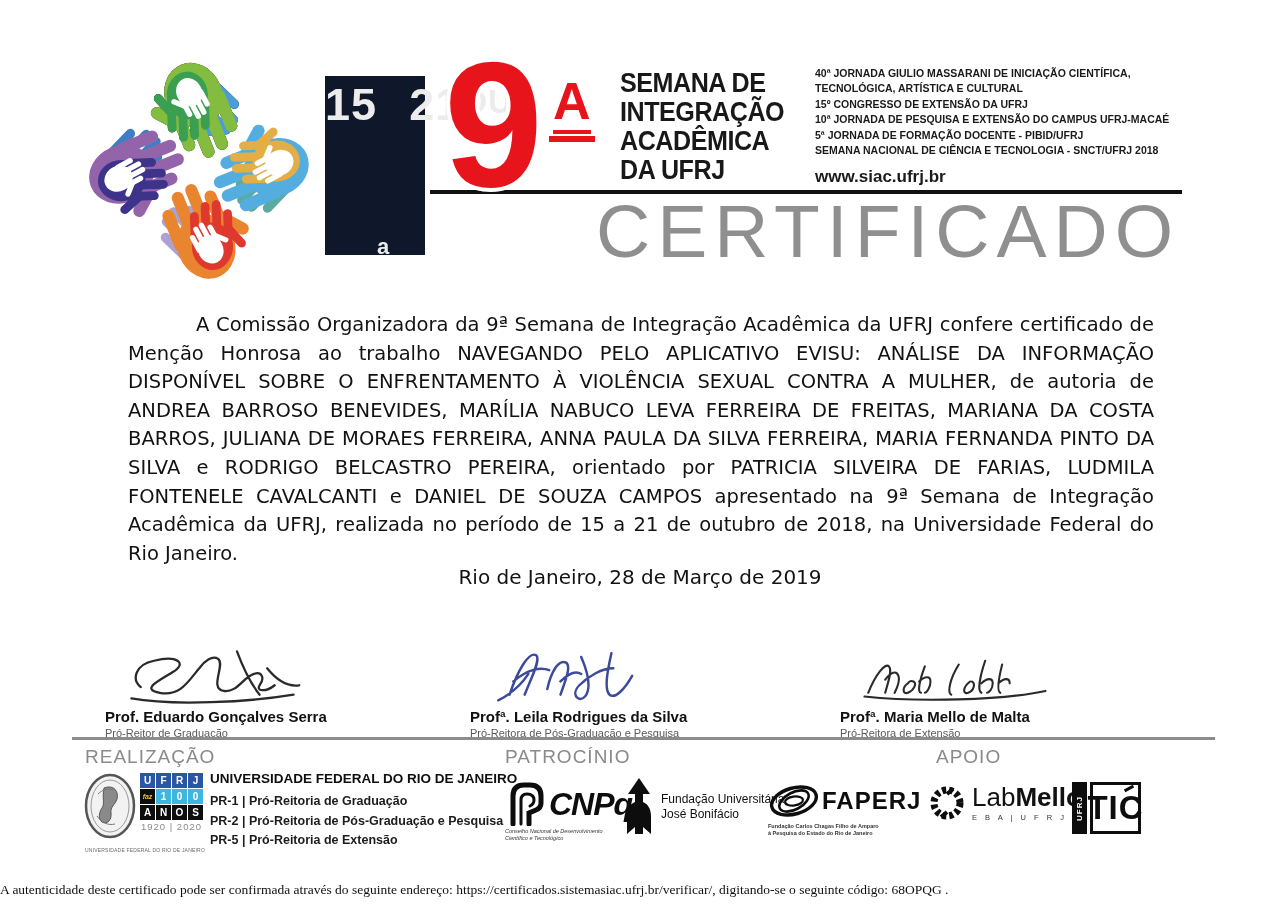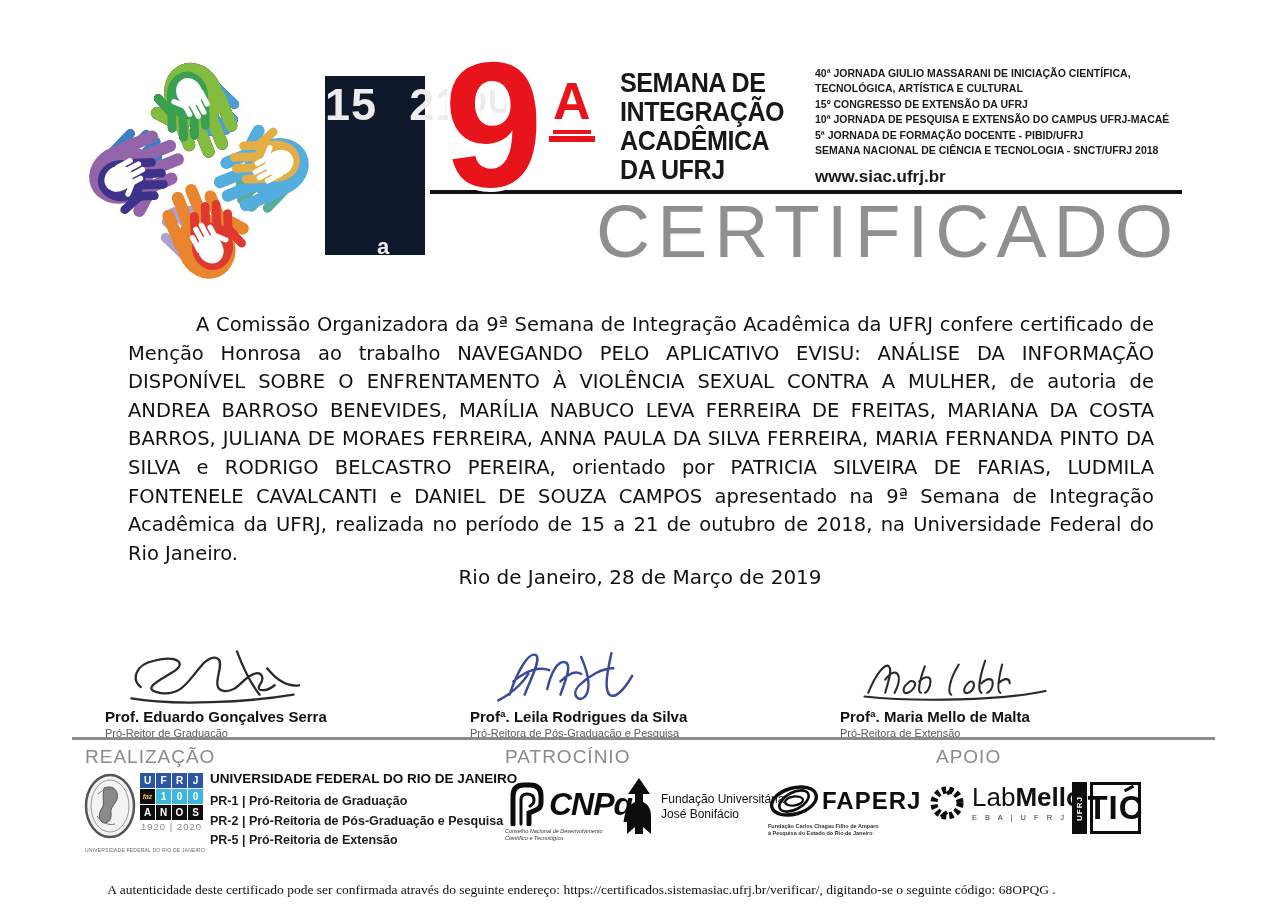--- a/index.html
+++ b/index.html
@@ -117,21 +117,21 @@
     width:15px; background:#0d0d0d; color:#fff; display:flex; align-items:center; justify-content:center;
   }
   #tic-bar span { transform:rotate(-90deg); font-size:8px; font-weight:bold; letter-spacing:1px; }
   #tic-box {
     width:51px; border:3px solid #0d0d0d; display:flex; align-items:center; justify-content:center;
     font-weight:bold; font-size:33px; color:#0d0d0d; position:relative; letter-spacing:1px;
   }
   #tic-accent { position:absolute; top:2px; left:31px; width:10px; height:3px; background:#0d0d0d; transform:rotate(-28deg); }
 
   #authenticity {
-    left:0; top:882px; width:1163px; text-align:center;
+    left:0; top:882px; width:1163px; text-align:left;
     font-family:"Liberation Serif", serif; font-size:13.5px; color:#101010;
   }
 </style>
 </head>
 <body>
 
 <div id="page">
 
   <svg id="hands-logo" class="abs" viewBox="0 0 240 240">
     <defs>

